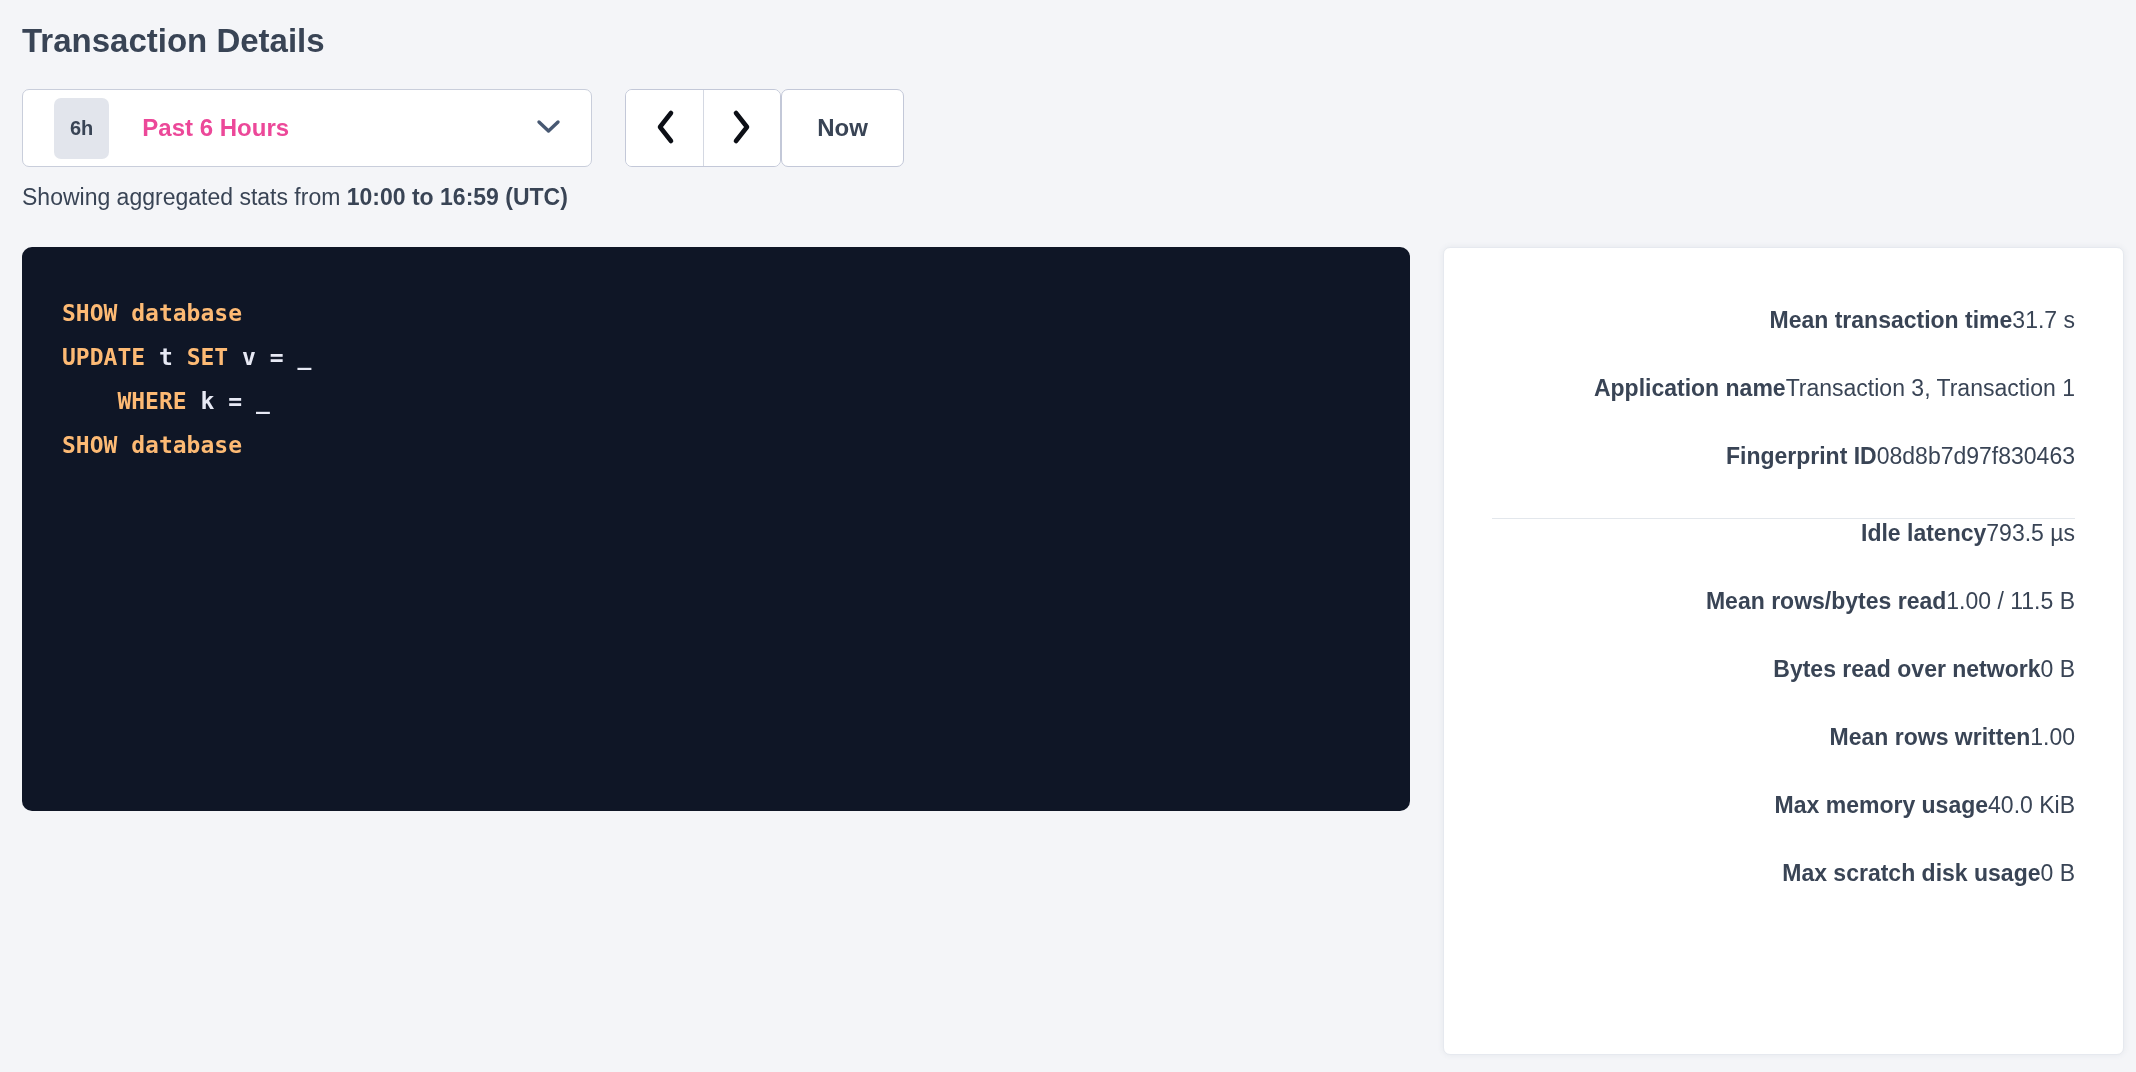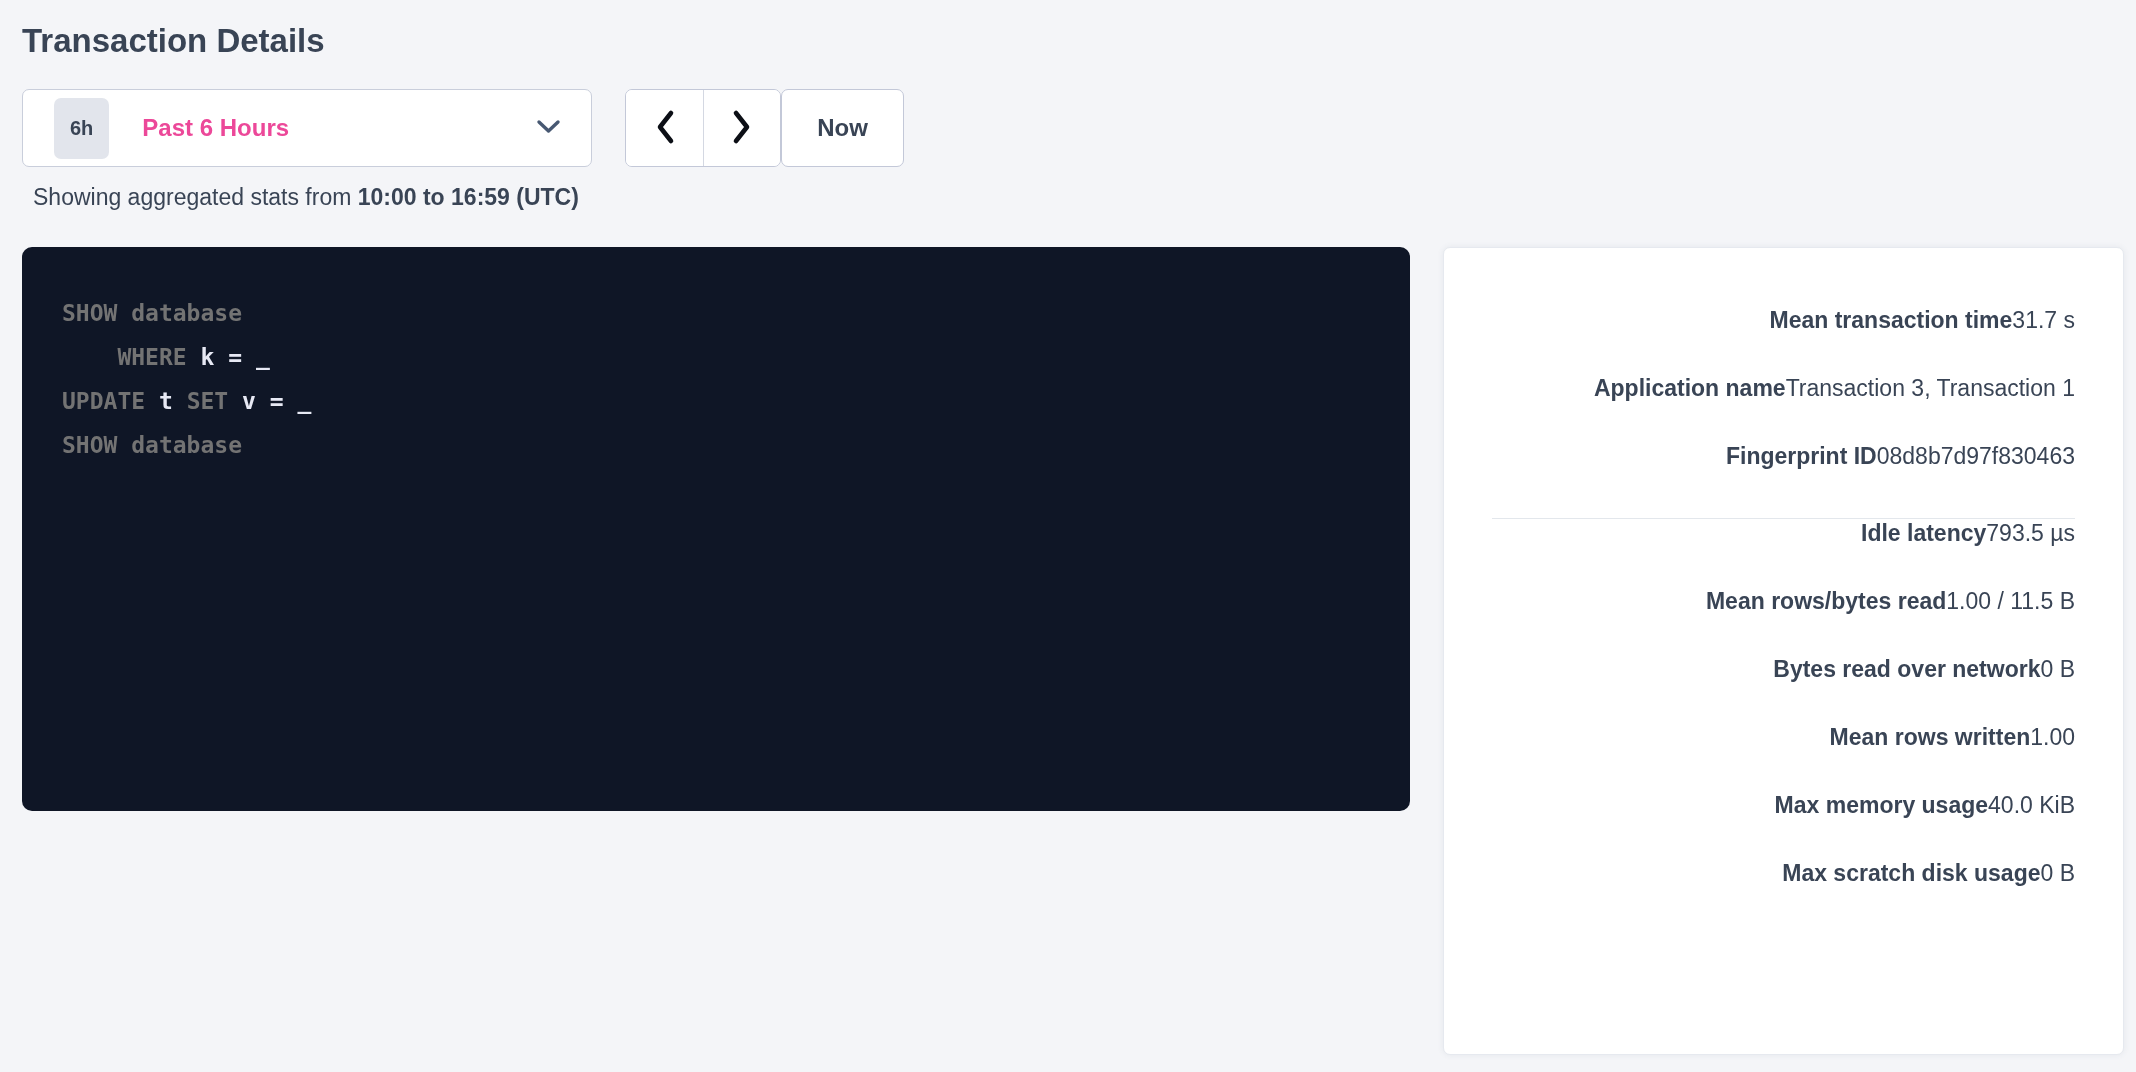--- a/index.html
+++ b/index.html
@@ -61,35 +61,35 @@
     width: 123px;
     background: #ffffff;
     border: 1px solid #c3c8d8;
     border-radius: 7px;
     font-family: "Liberation Sans", sans-serif;
     font-size: 24px;
     font-weight: 600;
     color: #394455;
     cursor: pointer;
   }
-  .agg-note { margin-top: 17px; font-size: 23px; line-height: 26px; color: #394455; margin-left: 11px; }
+  .agg-note { margin-top: 17px; font-size: 23px; line-height: 26px; color: #394455; }
   .agg-note .bold { font-weight: 700; }
   .content { margin-top: 37px; display: flex; gap: 33px; }
   .sql-box {
     width: 1388px;
     height: 564px;
     background: #0f1626;
     border-radius: 10px;
     padding: 44px 40px;
     font-family: "DejaVu Sans Mono", monospace;
     font-size: 23px;
     font-weight: 700;
   }
   .code-line { white-space: pre; line-height: 44px; }
-  .code-line .kw { color: #737373; }
+  .code-line .kw { color: #fdba74; }
   .code-line .id { color: #e7e9f4; }
   .stats-card {
     width: 681px;
     height: 808px;
     background: #ffffff;
     border: 1px solid #e6e9ef;
     border-radius: 7px;
     box-shadow: 0 0 6px rgba(56, 76, 105, 0.08);
     padding: 58px 48px 0 48px;
   }
@@ -148,22 +148,22 @@
   <button class="now-btn">Now</button>
 </div>
 
 <div class="agg-note">
   <span>Showing aggregated stats from </span><span class="bold">10:00 to 16:59 (UTC)</span>
 </div>
 
 <div class="content">
   <div class="sql-box">
       <div class="code-line"><span class="kw">SHOW database</span></div>
+      <div class="code-line"><span class="kw">UPDATE</span><span class="id"> t </span><span class="kw">SET</span><span class="id"> v = _</span></div>
       <div class="code-line"><span class="id">    </span><span class="kw">WHERE</span><span class="id"> k = _</span></div>
-      <div class="code-line"><span class="kw">UPDATE</span><span class="id"> t </span><span class="kw">SET</span><span class="id"> v = _</span></div>
       <div class="code-line"><span class="kw">SHOW database</span></div>
     </div>
 
   <div class="stats-card">
     <div>
         <div class="stat-row">
           <span class="stat-label">Mean transaction time</span>
           <span class="stat-value">31.7 s</span>
         </div>
         <div class="stat-row">

